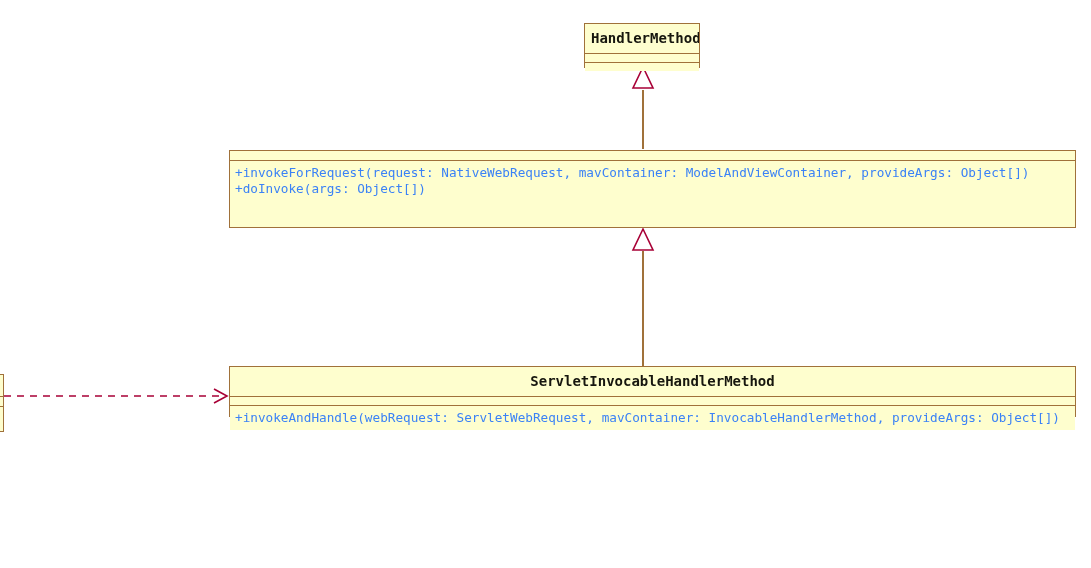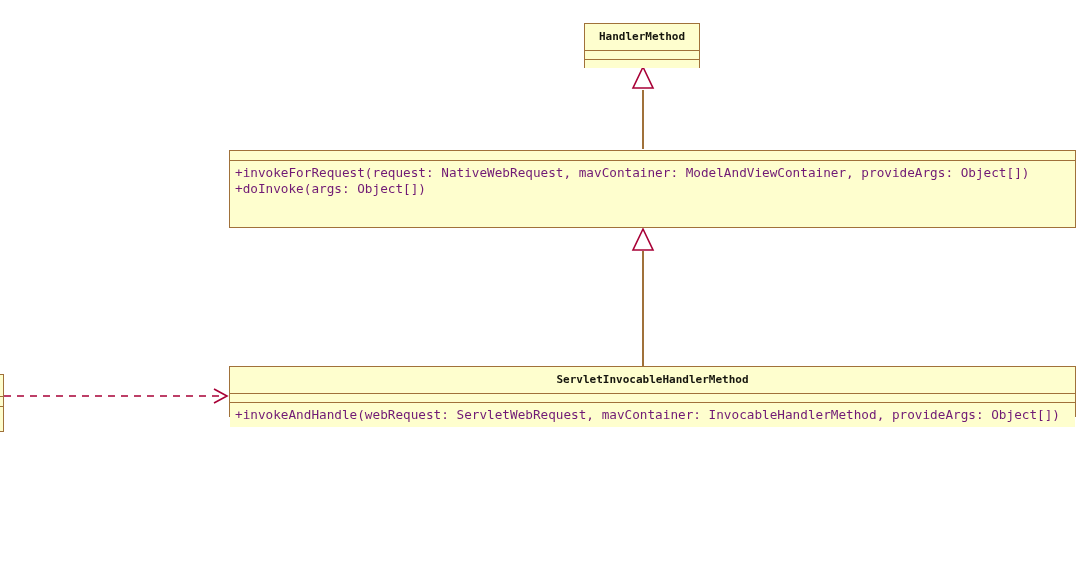--- a/index.html
+++ b/index.html
@@ -27,38 +27,38 @@
     box-sizing: border-box;
     background: #FEFECE;
   }
   .uml-class .compartment + .compartment {
     border-top: 1px solid #A0713A;
   }
   .class-title {
     text-align: center;
     font-family: "DejaVu Sans Mono", monospace;
     font-weight: bold;
-    font-size: 11px;
+    font-size: 14px;
     color: #16160E;
     letter-spacing: 0px;
     line-height: 1;
     padding: 7px 6px 8px 6px;
     white-space: nowrap;
     overflow: hidden;
   }
   .class-empty {
     height: 9px;
   }
   .class-members {
     padding: 4px 4px 4px 5px;
   }
   .member-line {
     font-family: "DejaVu Sans Mono", monospace;
     font-size: 12.7px;
-    color: #701a75;
+    color: #3b82f6;
     line-height: 15.5px;
     white-space: nowrap;
     letter-spacing: 0px;
   }
 
   
   .edge-layer {
     position: absolute;
     left: 0;
     top: 0;

